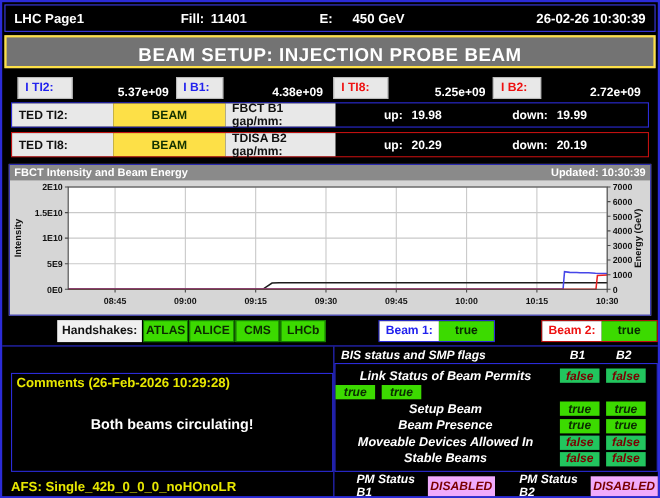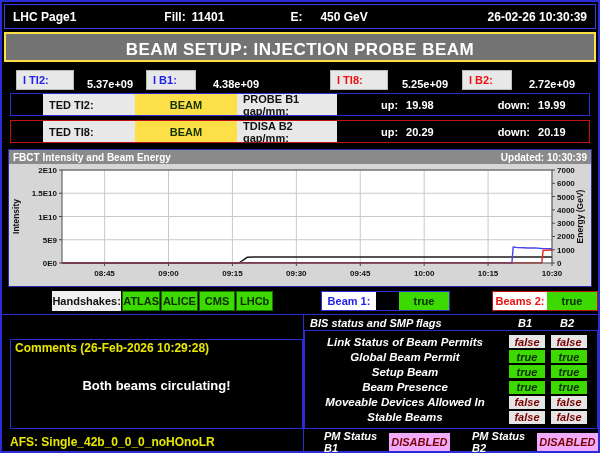--- a/index.html
+++ b/index.html
@@ -11,61 +11,61 @@
   .topbar .fill{margin-left:88px;}
   .topbar .elabel{margin-left:66px;}
   .topbar .eval{margin-left:18px;}
   .topbar .dt{margin-left:auto;margin-right:8px;}
   .titlebar{height:26px;margin:3px 2px 0 2px;background:#737373;border:2px solid #fde047;
     display:flex;align-items:flex-end;justify-content:center;color:#fff;font-weight:bold;font-size:17px;letter-spacing:.5px;}
   .introw{height:24px;margin-top:4px;display:flex;align-items:flex-end;font-weight:bold;font-size:11px;}
   .lbox{background:#e8e8e8;border:1px solid #bbb;height:20px;display:flex;align-items:center;padding:0 6px;box-sizing:border-box;}
   .introw .lbox{justify-content:flex-start;}
   .blue{color:#2222ee;} .red{color:#ee1111;}
-  .ival{color:#fff;text-align:center;}
-  .tedrow{height:23px;display:flex;align-items:stretch;font-weight:bold;font-size:11px;box-sizing:border-box;padding-left:32px;}
+  .ival{color:#fff;text-align:center;padding-left:35px;}
+  .tedrow{height:23px;display:flex;align-items:stretch;font-weight:bold;font-size:11px;box-sizing:border-box;}
   .tedrow.b1{margin:3px 8px 0 8px;border:1px solid #2b2bd8;}
   .tedrow.b2{margin:4px 8px 0 8px;border:1px solid #c01010;}
   .tedlabel{width:92px;background:#e8e8e8;color:#111;display:flex;align-items:center;padding-left:6px;box-sizing:border-box;}
   .tedbeam{width:102px;background:#fde047;color:#143300;display:flex;align-items:center;justify-content:center;}
   .tdisa{width:100px;background:#e8e8e8;color:#111;display:flex;align-items:center;padding-left:6px;box-sizing:border-box;}
   .gaps{flex:1;display:flex;align-items:center;color:#fff;}
   .gaps .u1{margin-left:44px;} .gaps .v{margin-left:8px;} .gaps .d1{margin-left:64px;}
   .chartpanel{height:138px;margin:6px 6px 0 6px;border:1px solid #2b2bb0;background:#d6d6d6;box-sizing:border-box;}
   .chartheader{height:14px;background:#8a8a8a;color:#fff;font-weight:bold;font-size:10px;
     display:flex;align-items:center;justify-content:space-between;padding:0 4px;}
   .tick{font:bold 8px "Liberation Sans",sans-serif;fill:#111;}
   .axis-title{font:bold 8.5px "Liberation Sans",sans-serif;fill:#111;}
   .handrow{height:20px;margin-top:4px;display:flex;align-items:center;font-weight:bold;font-size:11px;}
   .hlabel{margin-left:50px;width:80px;background:#f0f0f0;color:#111;height:20px;display:flex;align-items:center;justify-content:center;}
   .hexp{width:40px;height:18px;background:#3cda00;border:1px solid #117700;color:#0b2b00;
     display:flex;align-items:center;justify-content:center;margin-left:1px;}
   .beambox{display:flex;height:18px;border:1px solid;margin-left:48px;}
   .beambox .bl{width:54px;background:#fff;display:flex;align-items:center;justify-content:center;}
   .beambox .bv{width:50px;background:#3cda00;color:#062b00;display:flex;align-items:center;justify-content:center;}
-  .beambox.bb1{border-color:#2b2bd8;gap:23px;} .beambox.bb2{border-color:#c01010;margin-left:42px;}
+  .beambox.bb1{border-color:#2b2bd8;} .beambox.bb2{border-color:#c01010;margin-left:42px;}
   .bottom{margin-top:3px;border-top:1px solid #2b2bd8;height:139px;display:flex;}
   .leftcol{width:301px;display:flex;flex-direction:column;}
   .vdiv{width:1px;background:#2b2bd8;}
   .rightcol{flex:1;display:flex;flex-direction:column;font-style:italic;}
   .commentsbox{margin-top:12px;margin-left:8px;flex:1;border:1px solid #2b2bd8;display:flex;flex-direction:column;}
   .ctitle{color:#e8e800;font-weight:bold;font-size:12px;padding:1px 4px;}
   .cbody{flex:1;display:flex;align-items:center;justify-content:center;color:#fff;font-weight:bold;font-size:13px;padding-bottom:14px;}
   .afs{height:25px;display:flex;align-items:center;padding-left:8px;color:#e8e800;font-weight:bold;font-size:12px;}
   .bishead{height:13px;display:flex;align-items:center;color:#fff;font-weight:bold;font-size:11px;padding:1px 0;}
   .bishead .bt{margin-left:6px;flex:1;}
   .bishead .bc{width:42px;text-align:center;}
   .bishead .pad{width:10px;}
   .flagsbox{flex:1;border:1px solid #2b2bd8;display:flex;flex-direction:column;justify-content:space-evenly;padding:2px 0;}
   .frow{display:flex;align-items:center;}
   .frow .fl{flex:1;text-align:center;color:#fff;font-weight:bold;font-size:11.5px;padding-right:4px;}
   .statbox{width:36px;height:13px;display:flex;align-items:center;justify-content:center;font-weight:bold;font-size:11px;margin-right:6px;}
   .statbox.last{margin-right:10px;}
   .st-true{background:#3cda00;color:#0a2b00;}
-  .st-false{background:#e5e5e5;color:#7a0000;}
+  .st-false{background:#22c55e;color:#7a0000;}
   .pmrow{height:25px;display:flex;align-items:center;color:#fff;font-weight:bold;font-size:11px;}
   .pmrow .pl1{margin-left:20px;} .pmrow .pl2{margin-left:22px;}
   .dis{margin-left:8px;width:76px;height:18px;background:#f0abfc;color:#7a0000;
     display:flex;align-items:center;justify-content:center;font-weight:bold;font-size:11px;}
 </style>
 </head>
 <body>
 
 <div class="page">
 
@@ -90,21 +90,21 @@
     <span style="flex:1"></span>
     <span class="lbox red" style="width:58px">I TI8:</span>
     <span class="ival" style="width:74px">5.25e+09</span>
     <span class="lbox red" style="width:50px">I B2:</span>
     <span class="ival" style="width:80px;margin-right:6px">2.72e+09</span>
   </div>
 
   <div class="tedrow b1">
     <span class="tedlabel">TED TI2:</span>
     <span class="tedbeam">BEAM</span>
-    <span class="tdisa">PROBE B1 gap/mm:</span>
+    <span class="tdisa">FBCT B1 gap/mm:</span>
     <span class="gaps">
       <span class="u1">up:</span>
       <span class="v">19.98</span>
       <span class="d1">down:</span>
       <span class="v">19.99</span>
     </span>
   </div>
 
   <div class="tedrow b2">
     <span class="tedlabel">TED TI8:</span>
@@ -192,21 +192,21 @@
     <span class="hlabel">Handshakes:</span>
     <span class="hexp">ATLAS</span>
     <span class="hexp">ALICE</span>
     <span class="hexp">CMS</span>
     <span class="hexp">LHCb</span>
     <span class="beambox bb1">
       <span class="bl blue">Beam 1:</span>
       <span class="bv">true</span>
     </span>
     <span class="beambox bb2">
-      <span class="bl red">Beams 2:</span>
+      <span class="bl red">Beam 2:</span>
       <span class="bv">true</span>
     </span>
   </div>
 
   <div class="bottom">
     <div class="leftcol">
       <div style="height:12px"></div>
       <div class="commentsbox">
         <div class="ctitle">Comments (26-Feb-2026 10:29:28)</div>
         <div class="cbody">Both beams circulating!</div>
@@ -221,21 +221,20 @@
         <span class="bc">B2</span>
         <span class="pad"></span>
       </div>
       <div class="flagsbox">
         <div class="frow">
           <span class="fl">Link Status of Beam Permits</span>
           <span class="statbox st-false">false</span>
           <span class="statbox st-false last">false</span>
         </div>
         <div class="frow">
-          <span class="fl">Global Beam Permit</span>
           <span class="statbox st-true">true</span>
           <span class="statbox st-true last">true</span>
         </div>
         <div class="frow">
           <span class="fl">Setup Beam</span>
           <span class="statbox st-true">true</span>
           <span class="statbox st-true last">true</span>
         </div>
         <div class="frow">
           <span class="fl">Beam Presence</span>

